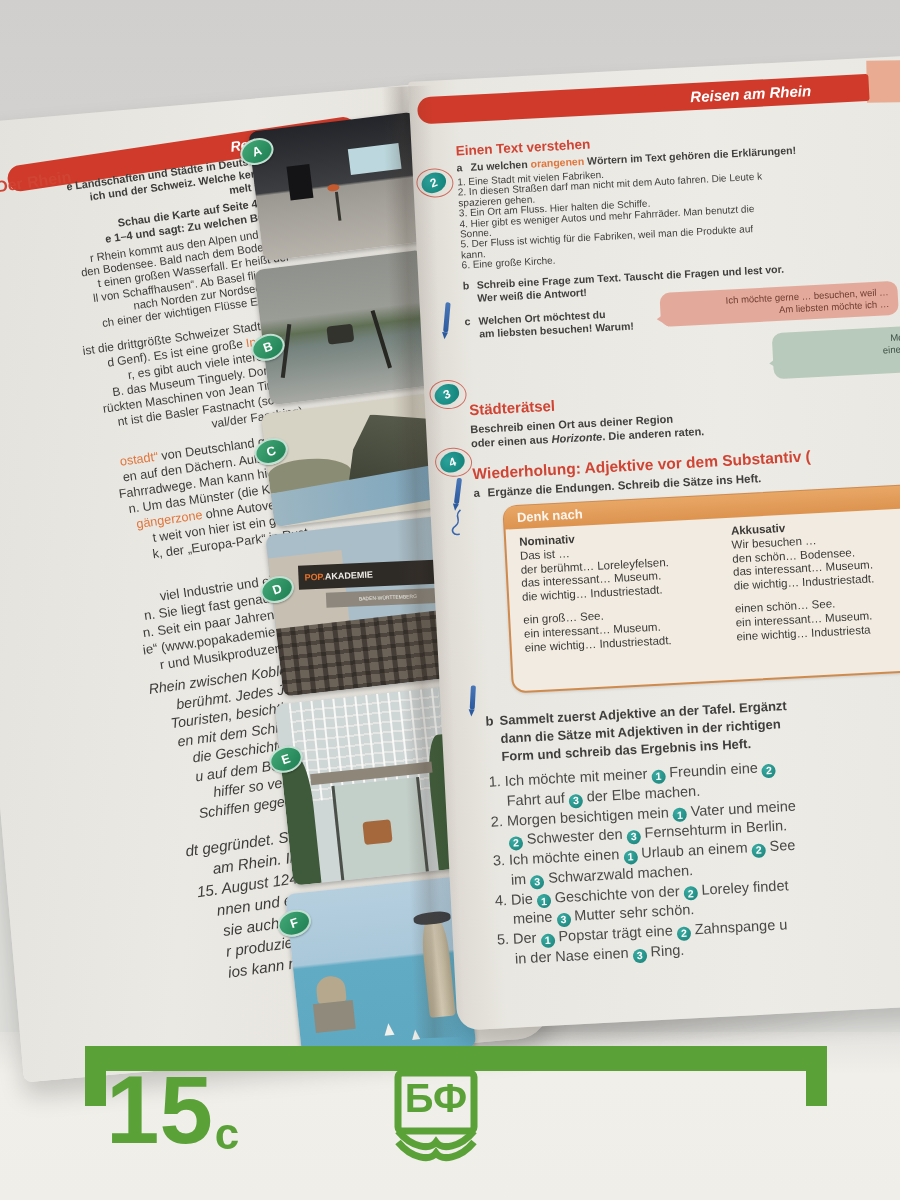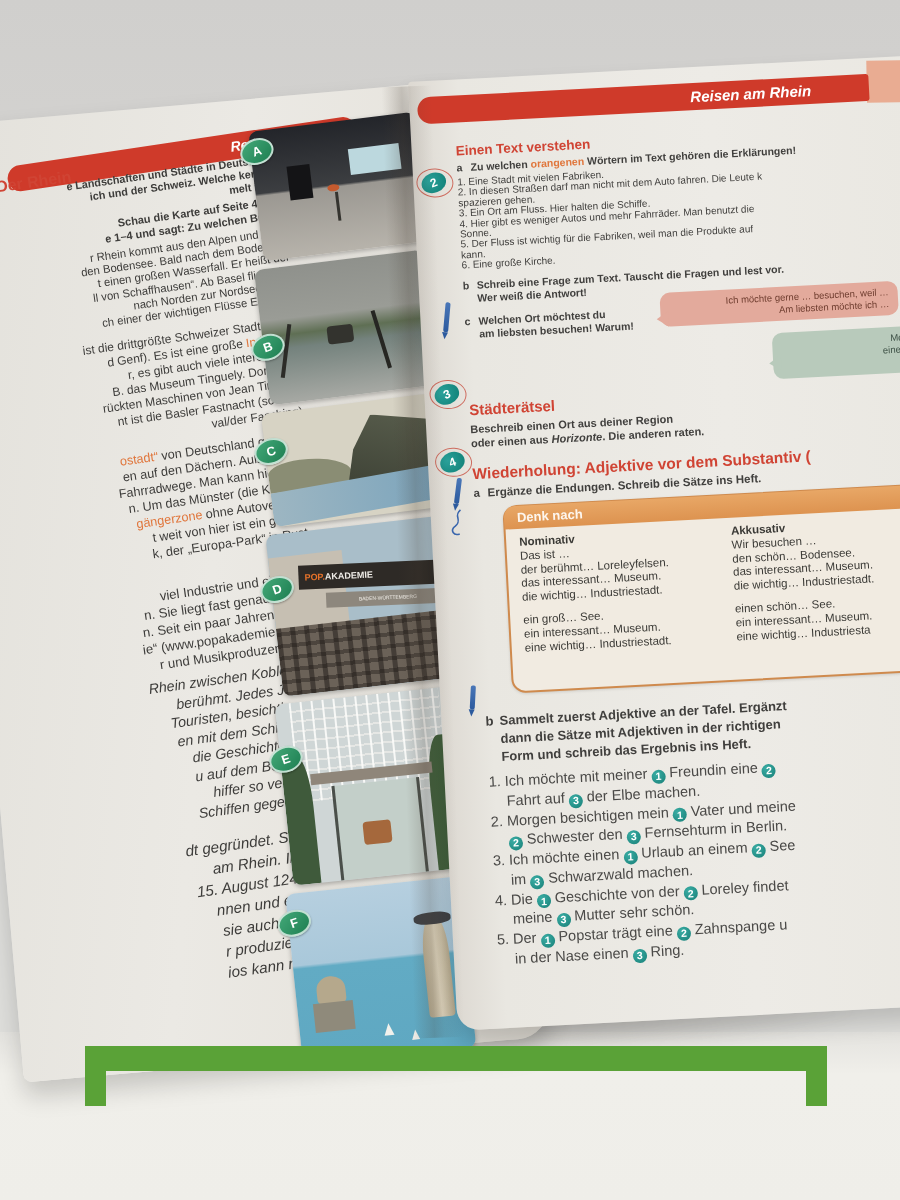--- a/index.html
+++ b/index.html
@@ -342,14 +342,23 @@
       </div>
     </div>
   </div>
 
   <div class="spine"></div>
 
   <div class="wm">
     <div class="wm-bar"></div>
     <div class="wm-capl"></div>
     <div class="wm-capr"></div>
+    <div class="wm-num"><span>15</span><span class="suffix">c</span></div>
+    <div class="wm-logo">
+      <svg width="92" height="100" viewBox="0 0 92 100">
+        <rect x="6" y="5" width="76" height="58" rx="4" fill="none" stroke="#5aa237" stroke-width="7"></rect>
+        <path d="M6 63 C20 80 38 82 44 74 C50 82 68 80 82 63" fill="none" stroke="#5aa237" stroke-width="7"></path>
+        <path d="M6 74 C20 91 38 93 44 85 C50 93 68 91 82 74" fill="none" stroke="#5aa237" stroke-width="7"></path>
+      </svg>
+      <div class="wm-logo-txt">БФ</div>
+    </div>
   </div>
 </div>
 
 </body></html>

